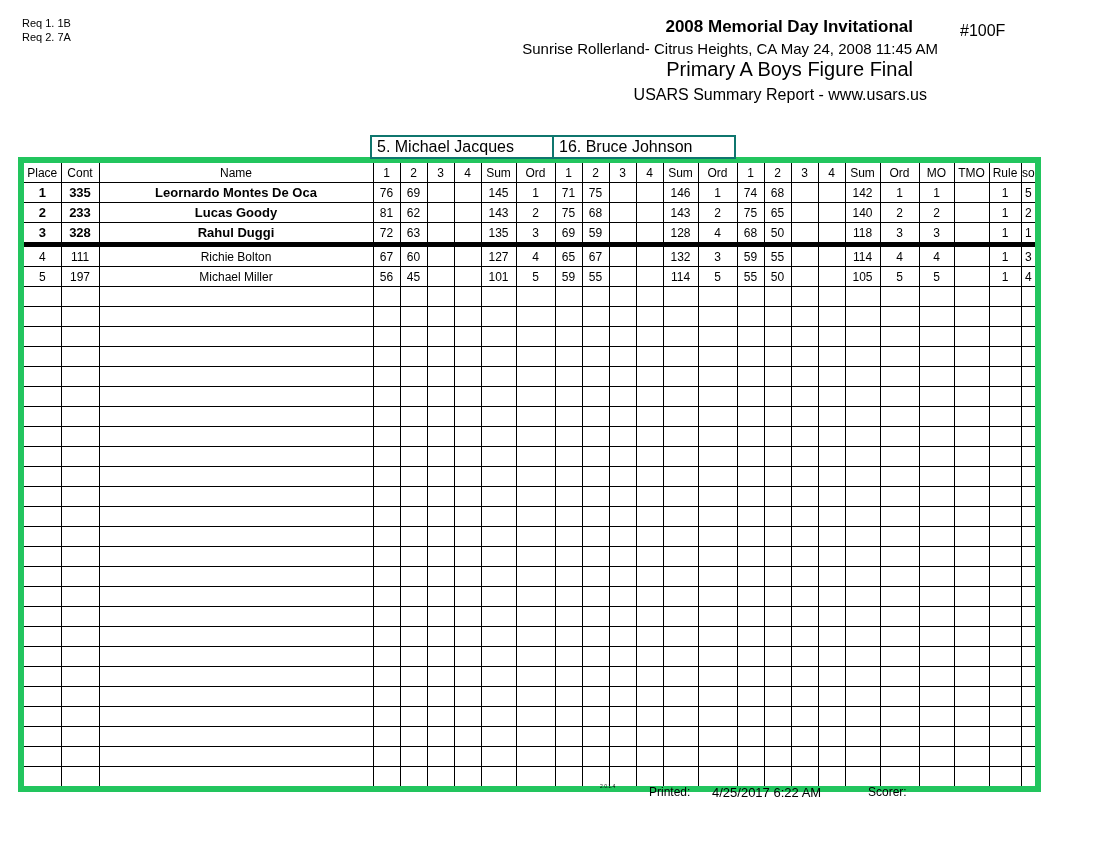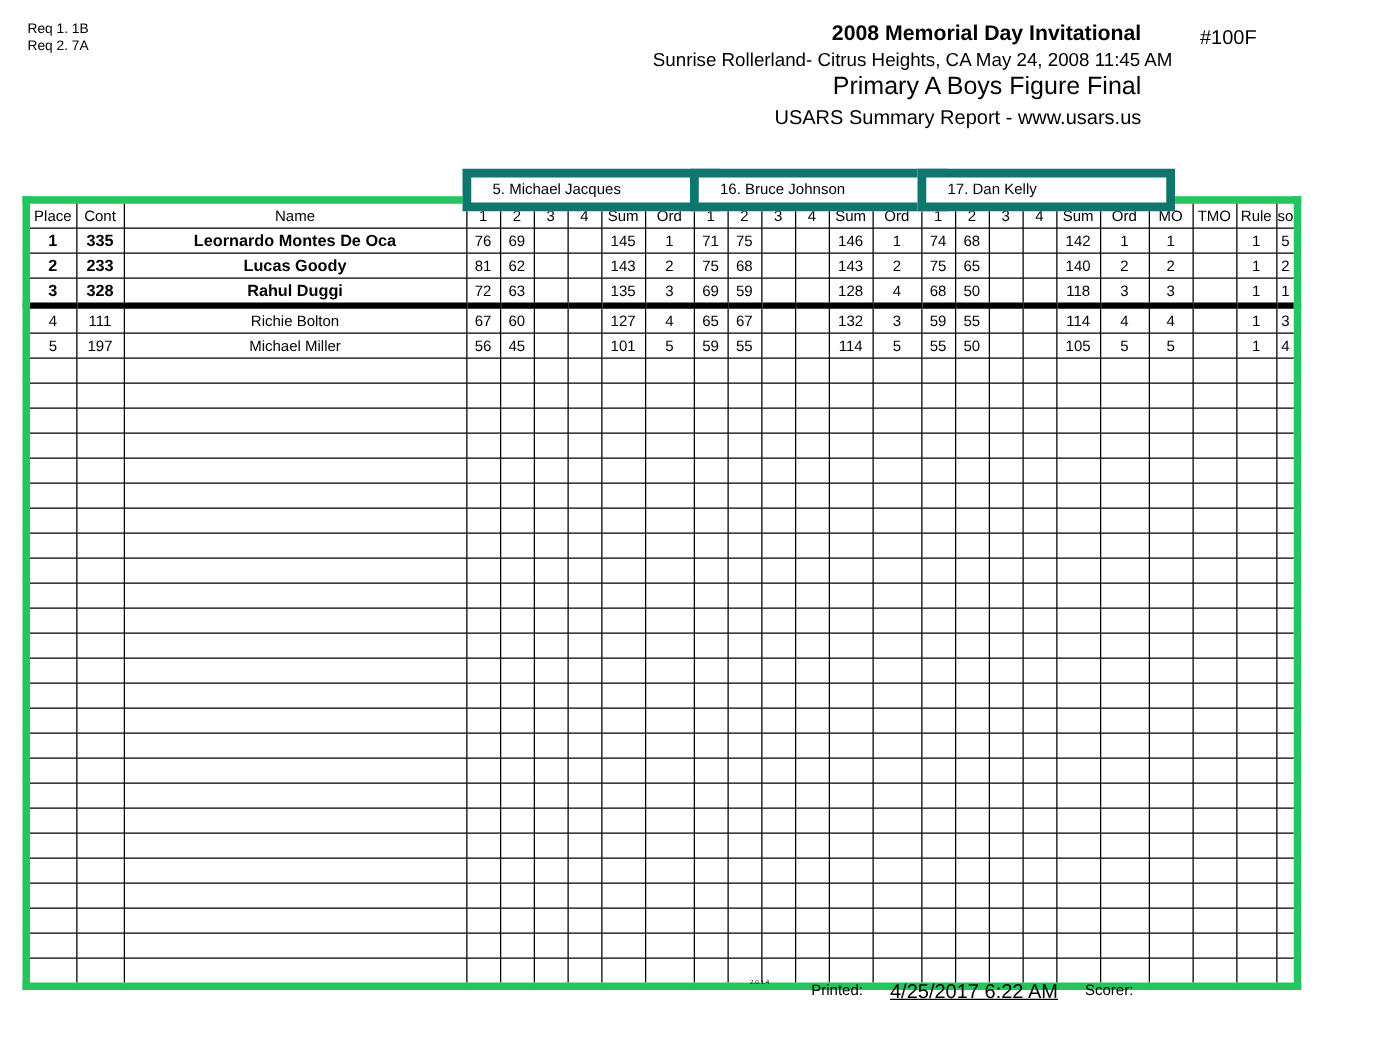--- a/index.html
+++ b/index.html
@@ -4,67 +4,66 @@
 <style>
   html,body{margin:0;padding:0;background:#fff;}
   .page{position:relative;width:1100px;height:850px;background:#ffffff;color:#000;
         font-family:"Liberation Sans",sans-serif;overflow:hidden;}
   .abs{position:absolute;white-space:nowrap;}
   .req-block{left:22px;top:16px;font-size:11px;line-height:14px;}
   .title-line{left:0;width:913px;text-align:right;}
   .t1{top:17px;font-size:17px;font-weight:bold;}
   .t2{top:40px;font-size:15px;padding-left:25px;}
   .t3{top:58px;font-size:20px;font-weight:normal;}
-  .t4{top:86px;font-size:16px;}
+  .t4{top:86px;font-size:16px;padding-left:14px;}
   .event-no{left:960px;top:22px;font-size:16px;font-weight:normal;}
 
   
-  .judge-box{position:absolute;top:135px;height:20px;border:7px solid #0f766e;background:#fff;
-             font-size:12px;padding-left:17px;line-height:19px;z-index:2;}
+  .judge-box{position:absolute;top:135px;height:20px;border:2px solid #0f766e;background:#fff;
+             font-size:16px;padding-left:5px;line-height:19px;z-index:2;}
 
   
   .tablewrap{position:absolute;left:18px;top:157px;}
   table.results{border-collapse:collapse;table-layout:fixed;width:1017px;border:6px solid #22c55e;}
   table.results td,table.results th{border:1px solid #000;height:19px;padding:0;
       font-size:12px;font-weight:normal;text-align:center;overflow:hidden;white-space:nowrap;line-height:18px;}
   table.results thead th{height:19px;}
   th.c-name,td.c-name{text-align:left;padding-left:5px;}
   td.c-s{text-align:left;padding-left:4px;}
   td.c-sum{text-align:right;padding-right:3px;}
   th.c-ord,td.c-ord{border-left:3px solid #000;border-right:3px solid #000;font-weight:bold;}
   th.c-ord{font-weight:normal;}
   td.c-rule{text-align:right;padding-right:8px;}
   tr.bold td.c-place,tr.bold td.c-cont,tr.bold td.c-name{font-weight:bold;font-size:13px;}
   tr.cut td{border-bottom:5px solid #000;}
 
   
   .footer-version{left:600px;top:783px;font-size:5px;}
   .footer-printed-label{left:649px;top:785px;font-size:12px;}
-  .footer-printed-value{left:712px;top:785px;font-size:16px;text-decoration:underline;}
+  .footer-printed-value{left:712px;top:785px;font-size:13px;}
   .footer-scorer{left:868px;top:785px;font-size:12px;}
 </style>
 </head>
 <body>
 
 <div class="page">
 
   <div class="abs req-block">
     <div>Req 1.  1B</div>
     <div>Req 2.  7A</div>
   </div>
 
   <div class="abs title-line t1">2008 Memorial Day Invitational</div>
   <div class="abs title-line t2">Sunrise Rollerland- Citrus Heights, CA  May 24, 2008  11:45 AM</div>
   <div class="abs title-line t3">Primary A Boys Figure Final</div>
   <div class="abs title-line t4">USARS Summary Report - www.usars.us</div>
   <div class="abs event-no">#100F</div>
 
   <div class="judge-box" style="left:370px;width:175px;">5.  Michael Jacques</div>
   <div class="judge-box" style="left:552px;width:175px;">16.  Bruce Johnson</div>
-  <div class="judge-box" style="left:734px;width:175px;">17.  Dan Kelly</div>
 
   <div class="tablewrap">
     <table class="results">
       <colgroup>
           <col style="width: 40px;">
           <col style="width: 38px;">
           <col style="width: 274px;">
           <col style="width: 27px;">
           <col style="width: 27px;">
           <col style="width: 27px;">

